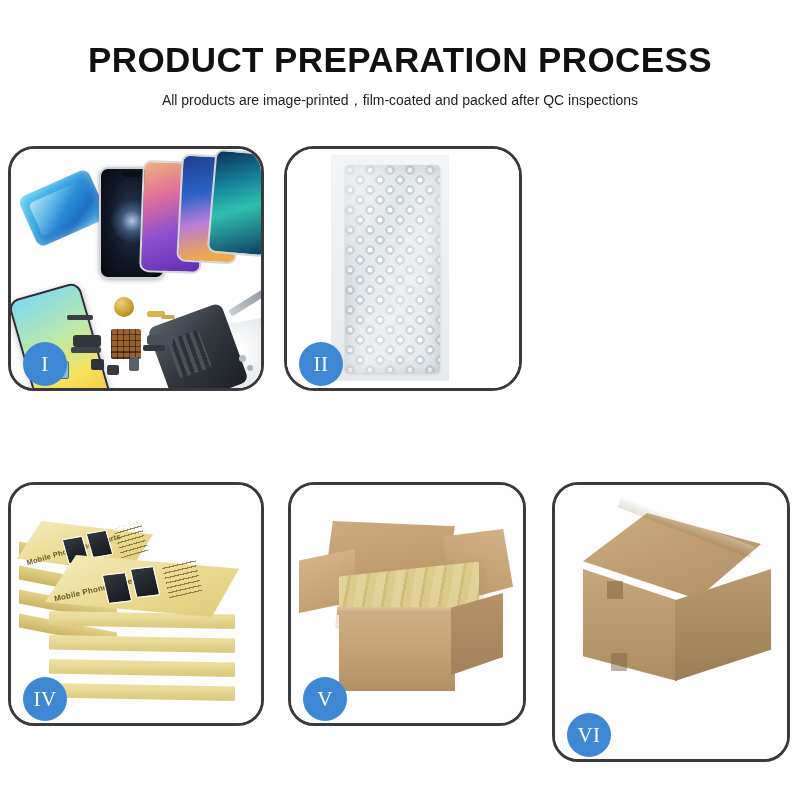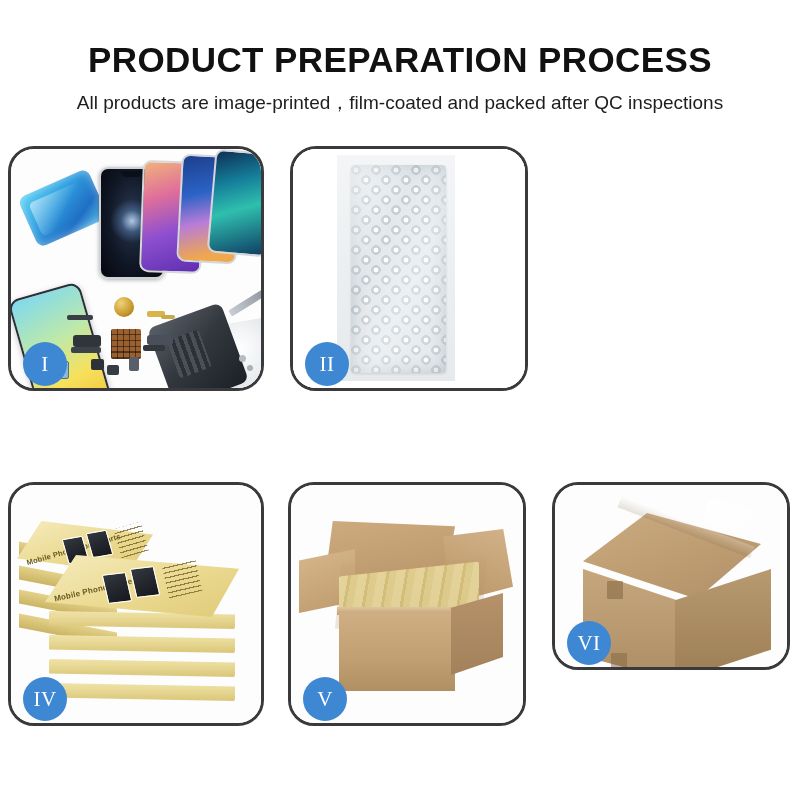--- a/index.html
+++ b/index.html
@@ -38,21 +38,21 @@
     font-weight: 700;
     letter-spacing: 0.4px;
     color: #111111;
     line-height: 1.0;
     white-space: nowrap;
   }
   .subtitle {
     margin: 0;
     padding-top: 16px;
     font-family: "Liberation Sans", sans-serif;
-    font-size: 19px;
+    font-size: 14px;
     font-weight: 400;
     color: #1d1d1d;
     line-height: 1.0;
     white-space: nowrap;
   }
 
   
   .grid {
     position: absolute;
     left: 8px;
@@ -70,25 +70,25 @@
   }
   .panel .stage {
     position: absolute;
     inset: 0;
     overflow: hidden;
     background: #fdfdfd;
   }
 
   
   .p1 { left: 0px;   top: 0px;   width: 256px; height: 245px; }
-  .p2 { left: 282px; top: 0px;   width: 238px; height: 245px; }
+  .p2 { left: 276px; top: 0px;   width: 238px; height: 245px; border-radius: 30px; }
   .p3 { left: 544px; top: 0px;   width: 238px; height: 245px; }
   .p4 { left: 0px;   top: 336px; width: 256px; height: 244px; }
   .p5 { left: 280px; top: 336px; width: 238px; height: 244px; }
-  .p6 { left: 544px; top: 336px; width: 238px; height: 188px; }
+  .p6 { left: 544px; top: 336px; width: 238px; height: 280px; }
 
   
   .badge {
     position: absolute;
     left: 12px;
     bottom: 2px;
     width: 44px;
     height: 44px;
     border-radius: 50%;
     background: #3d87d3;

